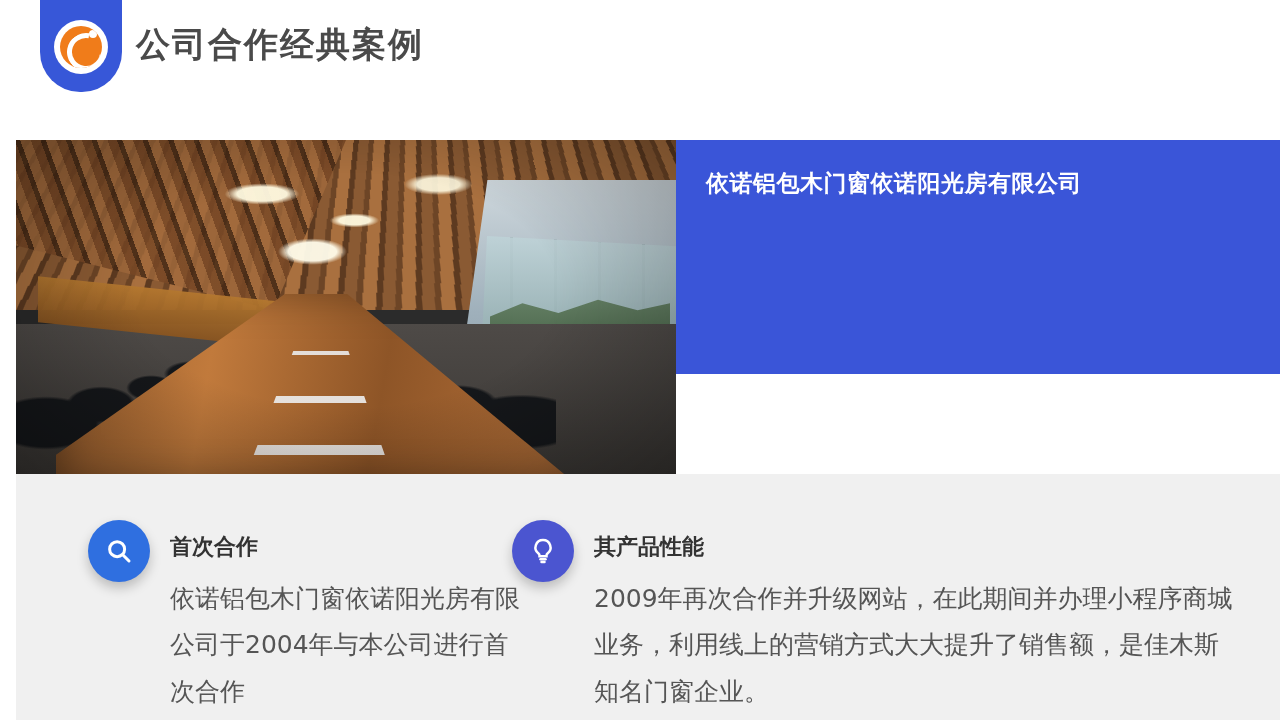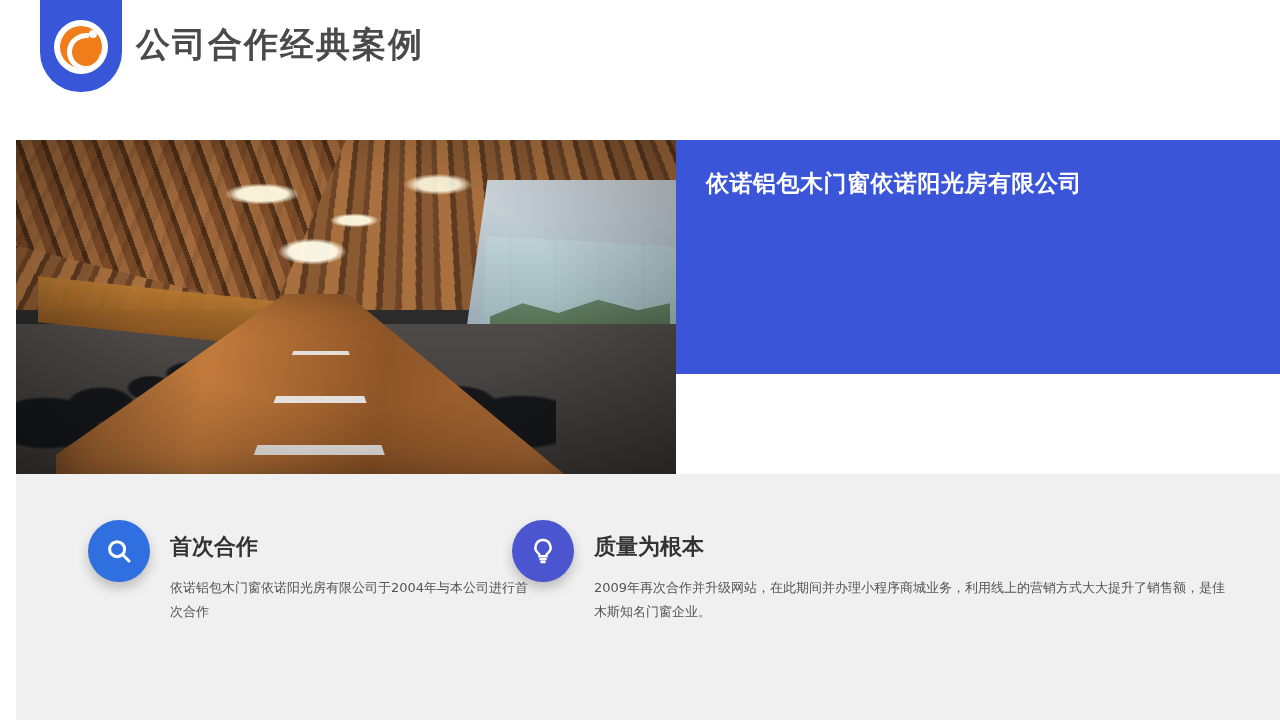--- a/index.html
+++ b/index.html
@@ -290,21 +290,21 @@
     font-weight: bold;
     color: #333333;
     font-family: "DejaVu Sans", "Liberation Sans", sans-serif;
     text-align: right;
   }
 
   .item-desc {
     position: absolute;
     left: 82px;
     top: 56px;
-    font-size: 13px;
+    font-size: 25px;
     line-height: 1.85;
     color: #555555;
     font-family: "DejaVu Sans", "Liberation Sans", sans-serif;
   }
   .item.first .item-desc { width: 360px; }
   .item.second .item-desc { width: 640px; }
 </style>
 </head>
 <body>
 
@@ -354,18 +354,18 @@
     </div>
 
     <div class="item second">
       <div class="bubble purple">
         <svg width="30" height="30" viewBox="0 0 24 24" fill="none" stroke="#ffffff" stroke-width="2" stroke-linecap="round">
           <path d="M12 3.2a6 6 0 0 0-3.6 10.8c.5.4.8 1 .8 1.6v.6h5.6v-.6c0-.6.3-1.2.8-1.6A6 6 0 0 0 12 3.2z"></path>
           <line x1="10" y1="18.6" x2="14" y2="18.6"></line>
           <line x1="10.8" y1="20.8" x2="13.2" y2="20.8"></line>
         </svg>
       </div>
-      <div class="item-title">质量为根本</div>
+      <div class="item-title">其产品性能</div>
       <div class="item-desc">2009年再次合作并升级网站，在此期间并办理小程序商城业务，利用线上的营销方式大大提升了销售额，是佳木斯知名门窗企业。</div>
     </div>
 
   </div>
 </div>
 
 </body></html>

